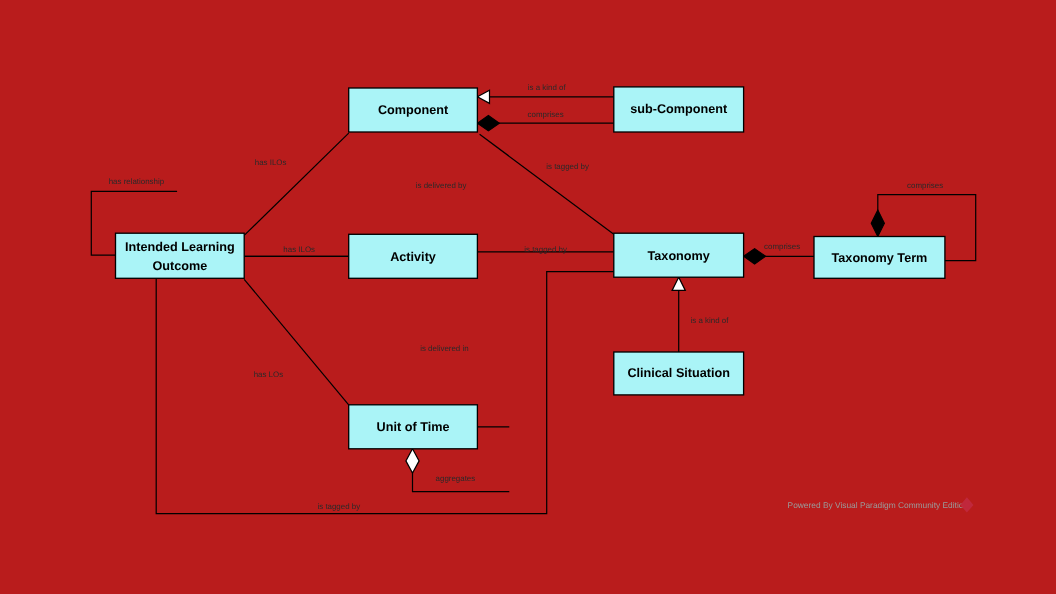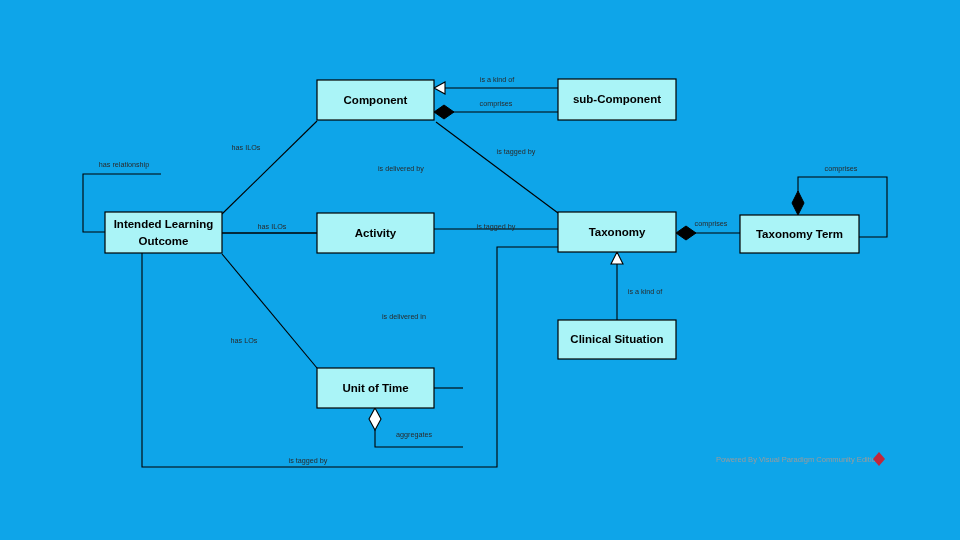--- a/index.html
+++ b/index.html
@@ -10,21 +10,21 @@
   body {
     width: 960px;
     height: 540px;
     font-family: "Liberation Sans", sans-serif;
     overflow: hidden;
   }
   #canvas {
     position: relative;
     width: 960px;
     height: 540px;
-    background: #0ea5e9;
+    background: #b91c1c;
   }
   svg#diagram {
     position: absolute;
     left: 0;
     top: 0;
     width: 960px;
     height: 540px;
   }
   .cls-box rect {
     fill: #aaf4f7;

